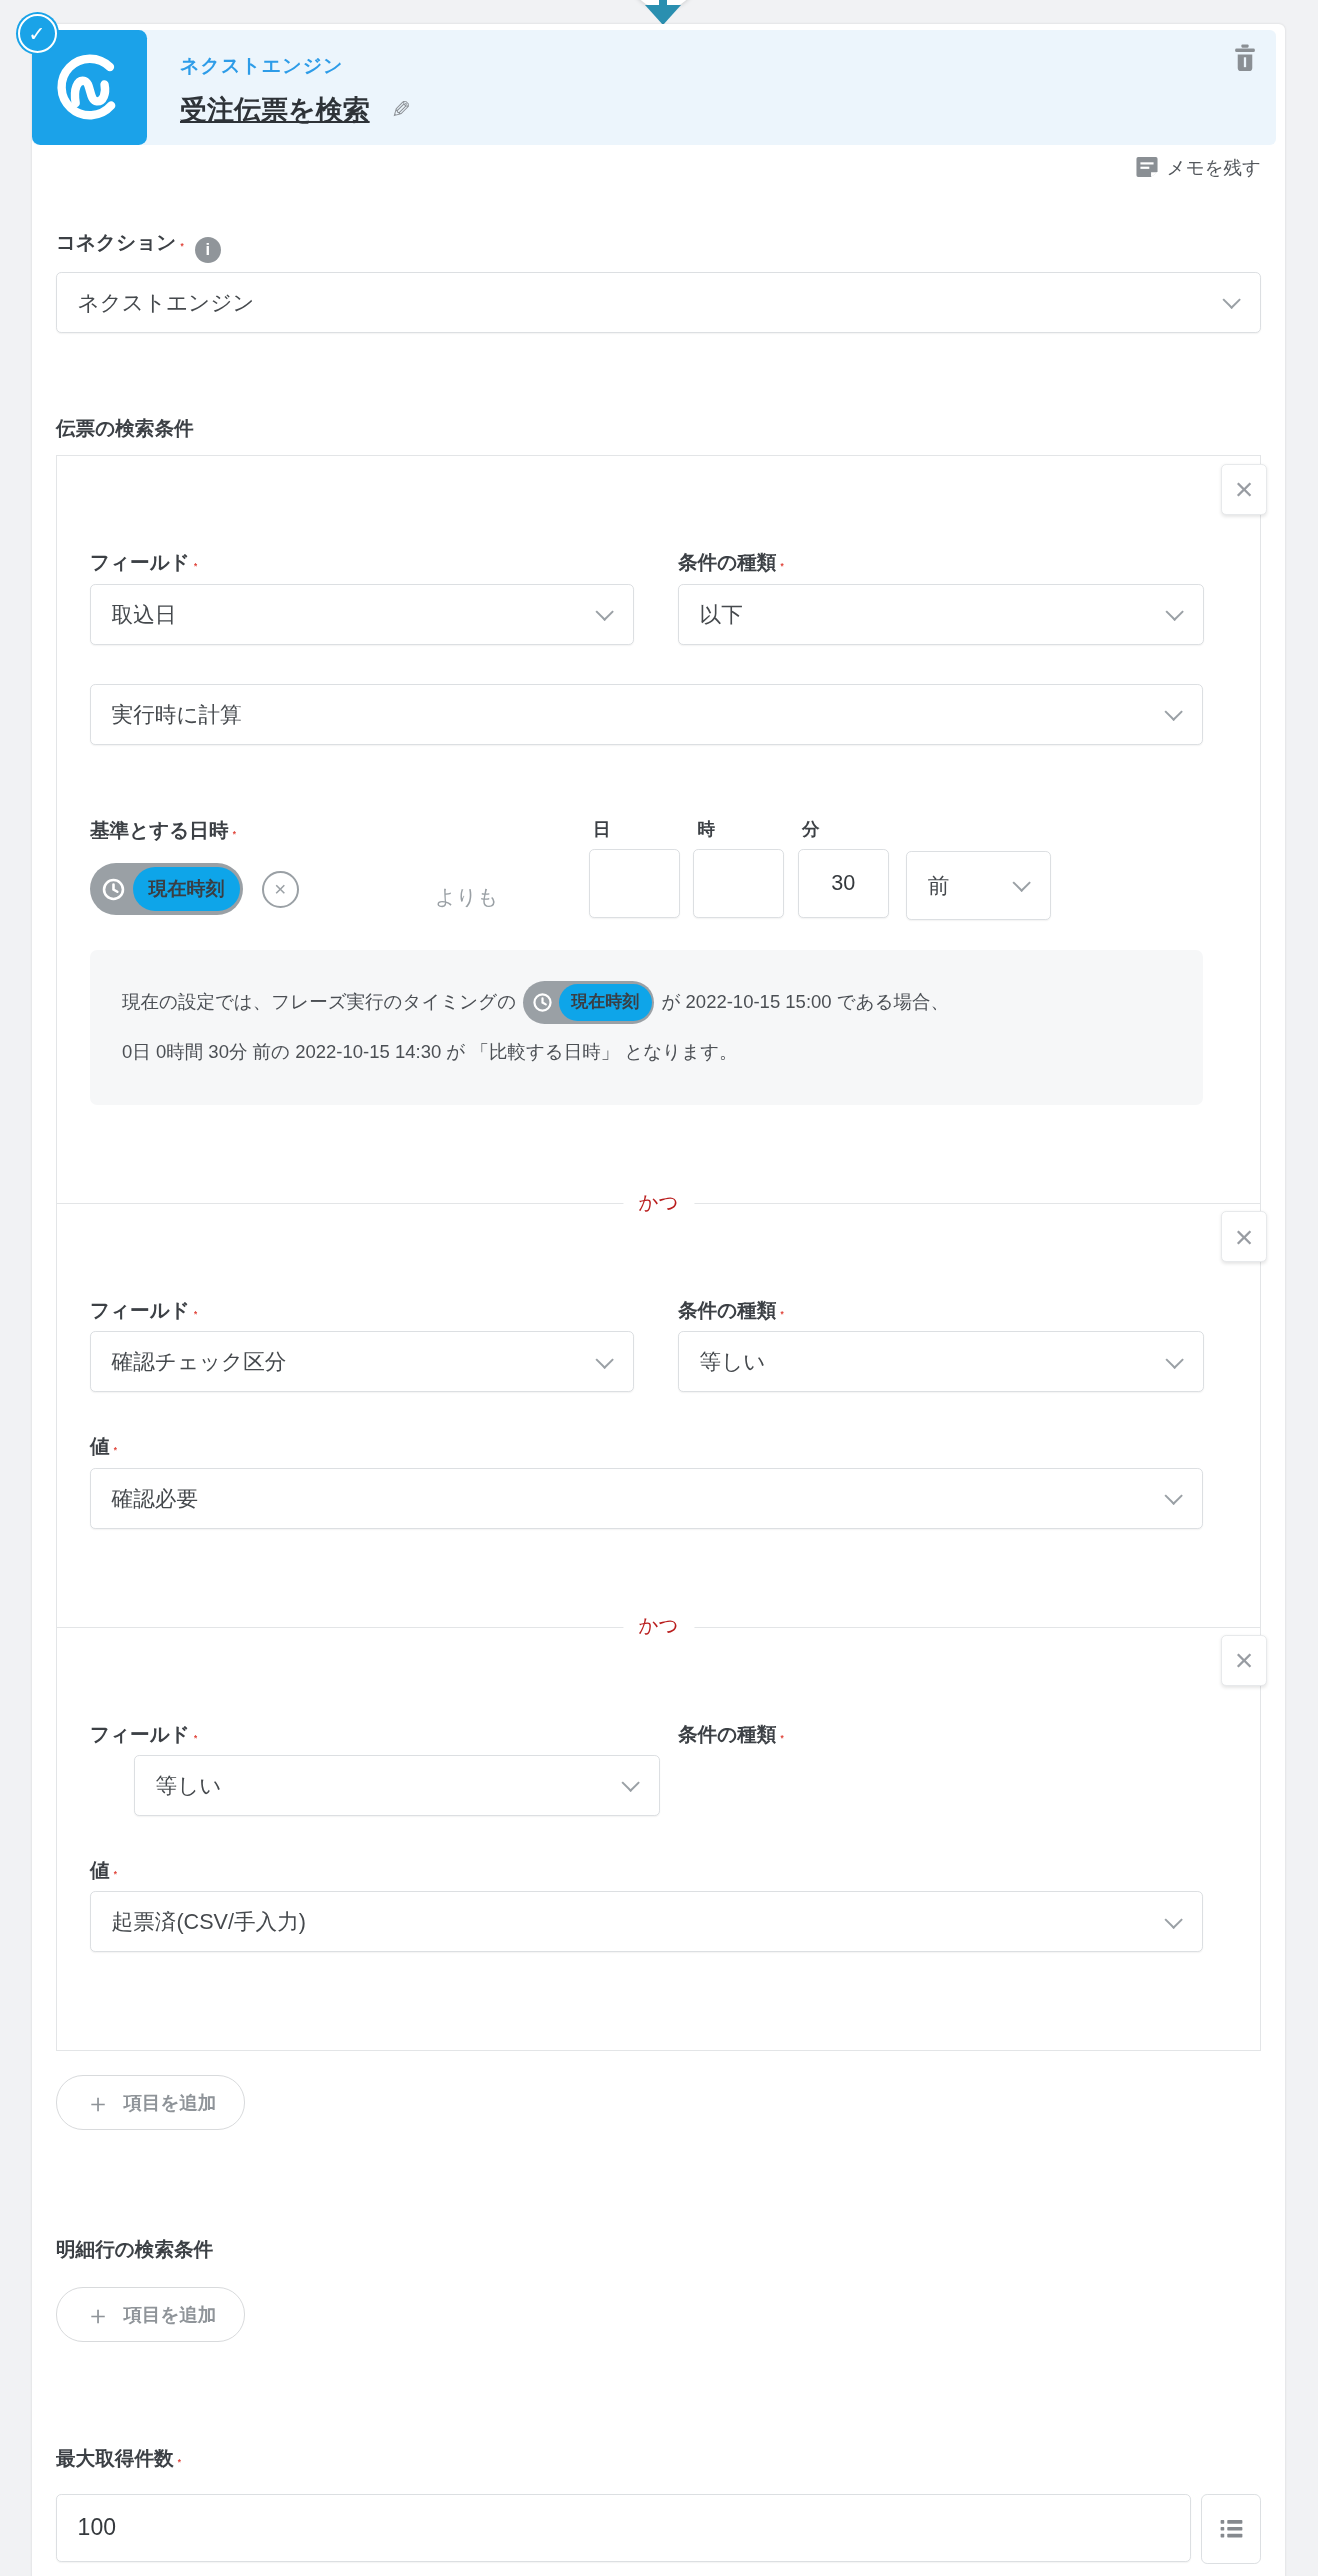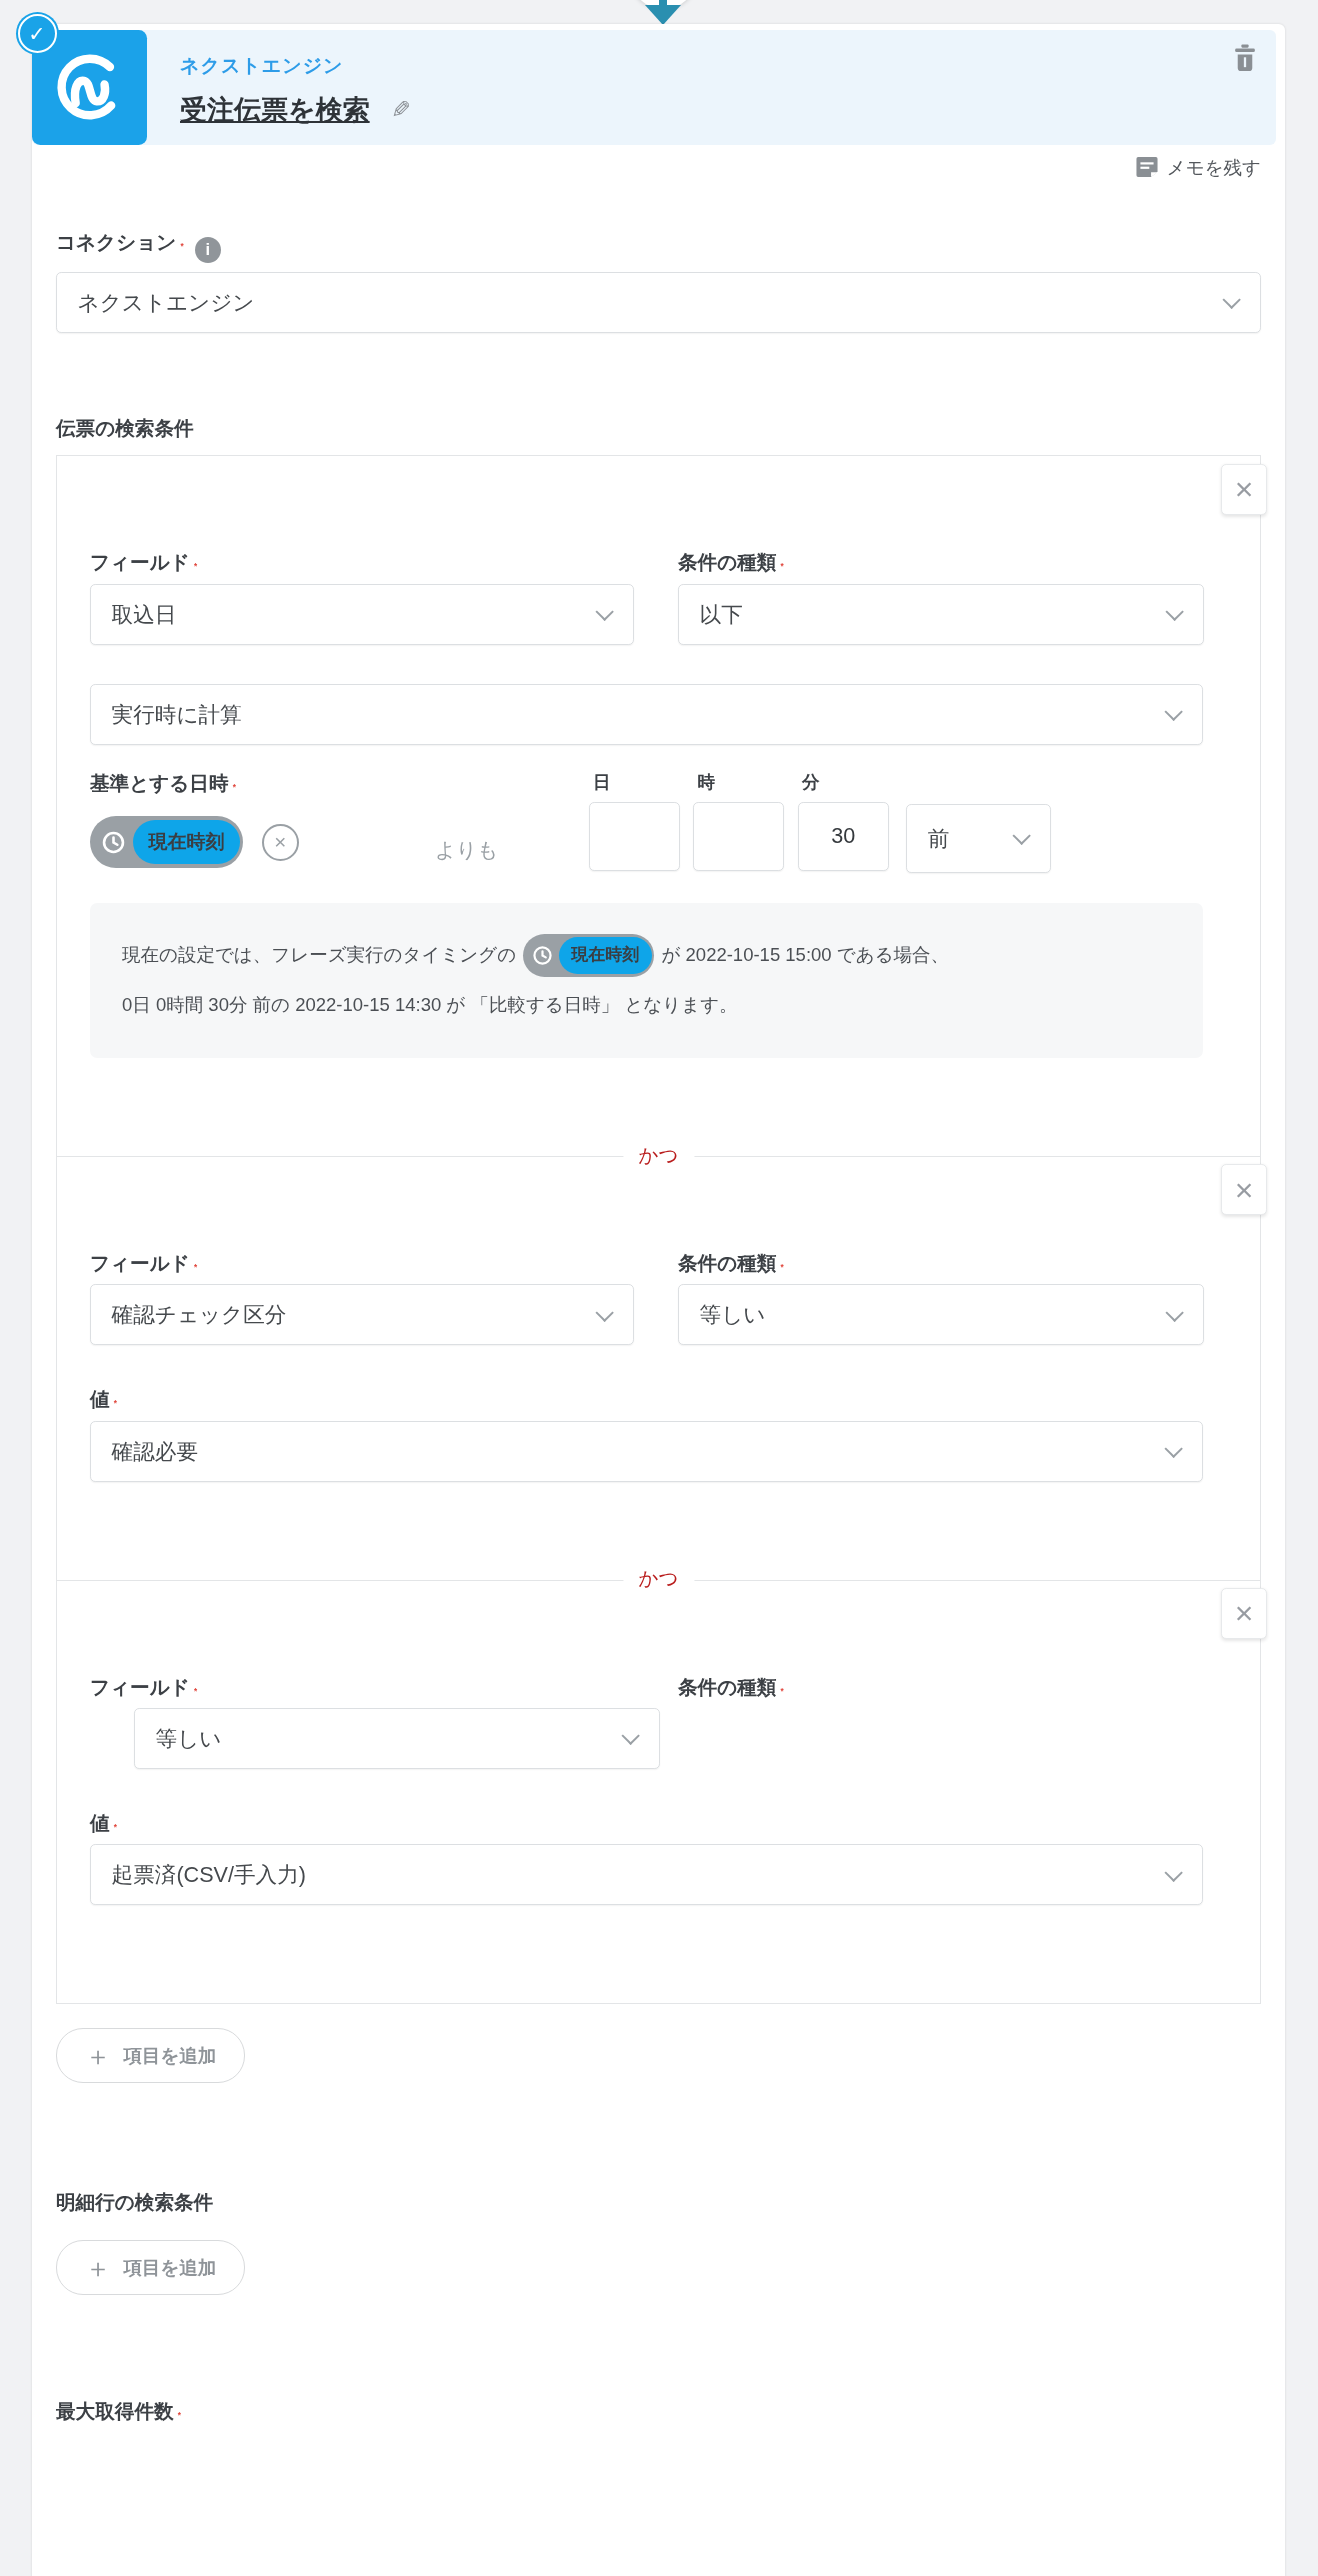--- a/index.html
+++ b/index.html
@@ -60,21 +60,21 @@
 
   .cols{display:flex;}
   .c1{width:544px;}
   .gap{margin-left:44px;}
   .c2{width:526px;}
   .w-full{width:1113px;box-sizing:border-box;}
   .mt14{margin-top:7.2px;} .mt18{margin-top:9.3px;} .mt26{margin-top:13.4px;} .mt42{margin-top:21.6px;}
   .mt75{margin-top:39px;} .mt80{margin-top:41px;} .mt96{margin-top:49px;} .mt200{margin-top:103px;} .mt205{margin-top:106px;}
 
   
-  .base-row{display:flex;margin-top:25px;align-items:flex-start;}
+  .base-row{display:flex;margin-top:72px;align-items:flex-start;}
   .basecol{width:268px;}
   .chiprow{display:flex;align-items:center;gap:18.5px;margin-top:19.6px;}
   .chip{display:inline-flex;align-items:center;background:#9aa0a5;border-radius:27px;padding:3.1px;height:52px;box-sizing:border-box;cursor:pointer;}
   .chip .cicon{width:40px;display:flex;justify-content:center;align-items:center;}
   .chip .ctext{background:#0ea5e9;border-radius:23px;height:44px;display:flex;align-items:center;
     padding:0 15.5px;font-size:19px;font-weight:bold;color:#3a3e43;white-space:nowrap;}
   .chip.sm{height:43px;padding:2.6px;vertical-align:middle;margin:0 7.2px;}
   .chip.sm .cicon{width:33px;}
   .chip.sm .ctext{height:37px;font-size:17px;padding:0 12.4px;}
   .rmv{width:37px;height:37px;border-radius:50%;border:2.1px solid #9aa0a5;color:#9aa0a5;font-size:20.6px;
@@ -304,16 +304,29 @@
     <div>
       <div class="addbtn mt42">
         <span class="plus">＋</span>
         <span>項目を追加</span>
       </div>
     </div>
 
     <div class="mt200">
       <span class="lbl">最大取得件数</span><span class="req">*</span>
     </div>
+    <div class="maxrow">
+      <input class="maxinput" type="text" value="100" style="">
+      <div class="listbtn">
+        <svg width="29" height="29" viewBox="0 0 24 24">
+          <rect x="3" y="5" width="3" height="3" rx="0.6" fill="#85898e"></rect>
+          <rect x="8.5" y="5" width="12.5" height="3" rx="0.6" fill="#85898e"></rect>
+          <rect x="3" y="10.7" width="3" height="3" rx="0.6" fill="#85898e"></rect>
+          <rect x="8.5" y="10.7" width="12.5" height="3" rx="0.6" fill="#85898e"></rect>
+          <rect x="3" y="16.4" width="3" height="3" rx="0.6" fill="#85898e"></rect>
+          <rect x="8.5" y="16.4" width="12.5" height="3" rx="0.6" fill="#85898e"></rect>
+        </svg>
+      </div>
+    </div>
 
   </div>
 </div>
 
 
 </body></html>

